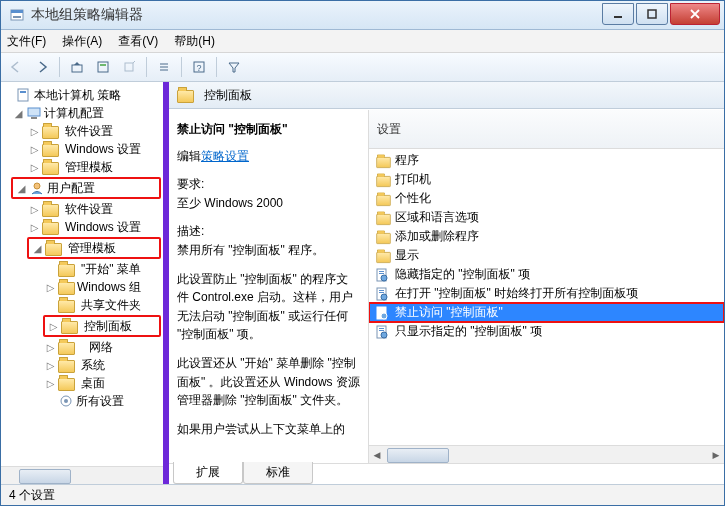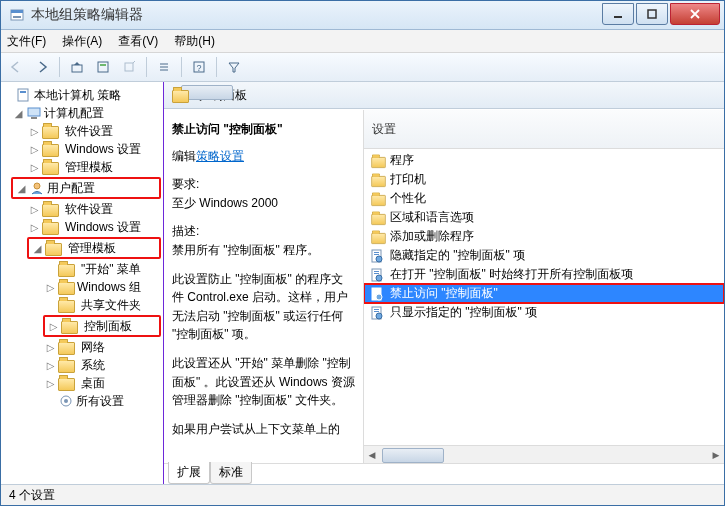--- a/index.html
+++ b/index.html
@@ -34,21 +34,21 @@
 .colhead{height:22px;border-bottom:1px solid #dcdcdc;background:linear-gradient(#fbfcfd,#eef2f6);display:flex;align-items:center;padding:8px 8px;font-size:12px;color:#333}
 .list{flex:1;overflow:auto;padding:2px 0}
 .item{display:flex;align-items:center;height:19px;padding:0 6px;gap:6px;font-size:12px}
 .item.selected{background:#2d86ff;color:#fff}
 .fileicon{width:14px;height:14px;flex-shrink:0}
 .hscroll{height:17px;border-top:1px solid #dcdcdc;background:#f1f1f1;display:flex;align-items:center;position:relative}
 .hscroll .thumb{position:absolute;left:18px;width:60px;height:13px;top:2px;background:linear-gradient(#e8eef5,#c8d6e6);border:1px solid #9fb2c8;border-radius:2px}
 .hscroll .arr{width:16px;height:15px;display:flex;align-items:center;justify-content:center;color:#666;font-size:9px}
 .hscroll .arr.r{position:absolute;right:0}
 .tabs{height:20px;border-top:1px solid #dcdcdc;display:flex;align-items:flex-end;padding:0 4px;gap:0;font-size:12px}
-.tab{padding:2px 8px;border:1px solid #c8c8c8;border-top:none;background:#f5f5f5;border-radius:0 0 3px 3px}
+.tab{padding:2px 22px;border:1px solid #c8c8c8;border-top:none;background:#f5f5f5;border-radius:0 0 3px 3px}
 .tab.active{background:#fff}
 .status{height:20px;border-top:1px solid #c0cdda;background:#f3f3f3;display:flex;align-items:center;padding:0 8px;font-size:12px}
 svg{display:block}
 .treehscroll{height:17px;border-top:1px solid #dcdcdc;background:#f1f1f1;position:relative}
 .treehscroll .thumb{position:absolute;left:18px;width:50px;height:13px;top:2px;background:linear-gradient(#e8eef5,#c8d6e6);border:1px solid #9fb2c8;border-radius:2px}
 </style>
 </head>
 <body>
 
 <div class="win">
@@ -134,21 +134,21 @@
     <div class="sep"></div>
     <div class="tbtn">
         <svg width="14" height="14">
           <path d="M2 3 L12 3 L8 8 L8 12 L6 12 L6 8 Z" fill="none" stroke="#4a6a8a"></path>
         </svg>
       </div>
   </div>
 
   <div class="body">
 
-    <div style="display:flex;flex-direction:row;width:162px;border-right:1px solid #6d28d9">
+    <div style="display:flex;flex-direction:column;width:162px;border-right:6px solid #6d28d9">
     <div class="tree" style="border-right:none;flex:1">
       <div class="treerow" style="padding-left:0">
         <span class="exp"></span>
         <span class="ticon">
               <svg width="16" height="16">
                 <rect x="2" y="2" width="10" height="12" fill="#fff" stroke="#7a95b5"></rect>
                 <rect x="4" y="4" width="6" height="2" fill="#5a8fce"></rect>
               </svg>
             </span>
         <span>本地计算机 策略</span>
@@ -228,21 +228,21 @@
       <div class="redbox" style="margin-left:40px">
         <div class="treerow" style="padding-left:2px">
               <span class="exp">▷</span>
               <span class="folder"></span>
               <span style="margin-left:4px">控制面板</span>
             </div>
       </div>
       <div class="treerow" style="padding-left:42px">
             <span class="exp">▷</span>
             <span class="folder"></span>
-            <span style="margin-left:4px">网络</span>
+            <span style="margin-left:12px">网络</span>
           </div>
       <div class="treerow" style="padding-left:42px">
             <span class="exp">▷</span>
             <span class="folder"></span>
             <span style="margin-left:4px">系统</span>
           </div>
       <div class="treerow" style="padding-left:42px">
             <span class="exp">▷</span>
             <span class="folder"></span>
             <span style="margin-left:4px">桌面</span>
@@ -299,20 +299,24 @@
               </div>
               <div class="item">
                 <span class="fileicon"><span class="folder" style="transform:scale(.85)"></span></span>
                 <span>区域和语言选项</span>
               </div>
               <div class="item">
                 <span class="fileicon"><span class="folder" style="transform:scale(.85)"></span></span>
                 <span>添加或删除程序</span>
               </div>
               <div class="item">
+                <span class="fileicon"><span class="folder" style="transform:scale(.85)"></span></span>
+                <span>显示</span>
+              </div>
+              <div class="item">
                 <span class="fileicon">
                   <svg width="14" height="14">
                     <rect x="2" y="1" width="9" height="12" fill="#fff" stroke="#7a95b5"></rect>
                     <rect x="4" y="3" width="5" height="1" fill="#5a8fce"></rect>
                     <rect x="4" y="5" width="5" height="1" fill="#5a8fce"></rect>
                     <circle cx="9" cy="10" r="3" fill="#6fa8e0" stroke="#3a6ea5"></circle>
                   </svg>
                 </span>
                 <span>隐藏指定的 "控制面板" 项</span>
               </div>

